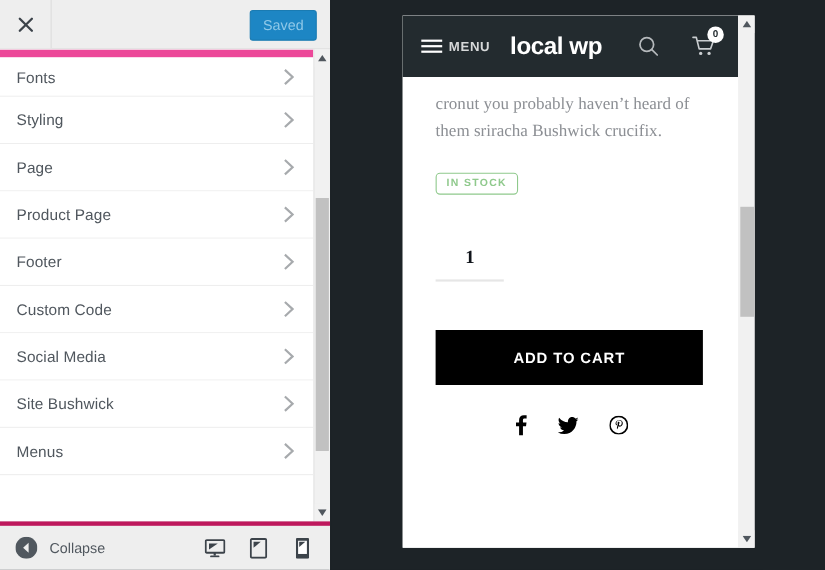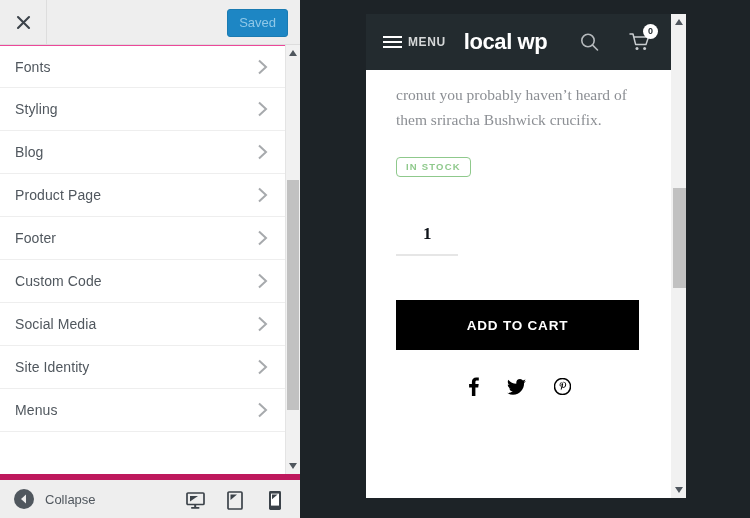--- a/index.html
+++ b/index.html
@@ -59,21 +59,21 @@
   }
   .panel-item {
     position: relative;
     height: 43px;
     border-bottom: 1px solid #eeeeee;
     background: #ffffff;
     display: flex; align-items: center;
     padding: 0 14px 0 15px;
     cursor: pointer;
   }
-  .panel-item:first-child { border-top: 1px solid #ec4899; }
+  .panel-item:first-child { border-top: 7px solid #ec4899; }
   .panel-label {
     font-size: 14px;
     color: #50575e;
     font-family: "Liberation Sans", sans-serif;
     letter-spacing: .1px;
   }
   .panel-chevron {
     position: absolute; right: 17px; top: 50%;
     transform: translateY(-50%);
     color: #a7aaad;
@@ -98,21 +98,21 @@
     position: absolute; left: 1px; top: 135px;
     width: 12px; height: 230px;
     background: #c1c1c1;
   }
 
   
   #sidebar-footer {
     position: absolute; left: 0; bottom: 0;
     width: 300px; height: 44px;
     background: #eeeeee;
-    border-top: 6px solid #be185d;
+    border-top: 4px solid #be185d;
     display: flex; align-items: center; margin-top: 32px;
   }
   #collapse-btn {
     display: flex; align-items: center; gap: 11px;
     padding-left: 14px; cursor: pointer;
   }
   #collapse-label {
     font-size: 13px; color: #50575e;
     font-family: "Liberation Sans", sans-serif;
   }
@@ -295,21 +295,21 @@
         <span class="panel-label">Styling</span>
         <span class="panel-chevron">
           <svg width="11" height="17" viewBox="0 0 11 17">
               <path d="M2 2 L9 8.5 L2 15" fill="none" stroke="#a7aaad" stroke-width="2"></path>
             </svg>
         </span>
       </div>
 
 
       <div class="panel-item">
-        <span class="panel-label">Blog</span>
+        <span class="panel-label">Page</span>
         <span class="panel-chevron">
           <svg width="11" height="17" viewBox="0 0 11 17">
               <path d="M2 2 L9 8.5 L2 15" fill="none" stroke="#a7aaad" stroke-width="2"></path>
             </svg>
         </span>
       </div>
 
       <div class="panel-item">
         <span class="panel-label">Product Page</span>
         <span class="panel-chevron">
@@ -340,21 +340,21 @@
       <div class="panel-item">
         <span class="panel-label">Social Media</span>
         <span class="panel-chevron">
           <svg width="11" height="17" viewBox="0 0 11 17">
               <path d="M2 2 L9 8.5 L2 15" fill="none" stroke="#a7aaad" stroke-width="2"></path>
             </svg>
         </span>
       </div>
 
       <div class="panel-item">
-        <span class="panel-label">Site Identity</span>
+        <span class="panel-label">Site Bushwick</span>
         <span class="panel-chevron">
           <svg width="11" height="17" viewBox="0 0 11 17">
               <path d="M2 2 L9 8.5 L2 15" fill="none" stroke="#a7aaad" stroke-width="2"></path>
             </svg>
         </span>
       </div>
 
       <div class="panel-item">
         <span class="panel-label">Menus</span>
         <span class="panel-chevron">

